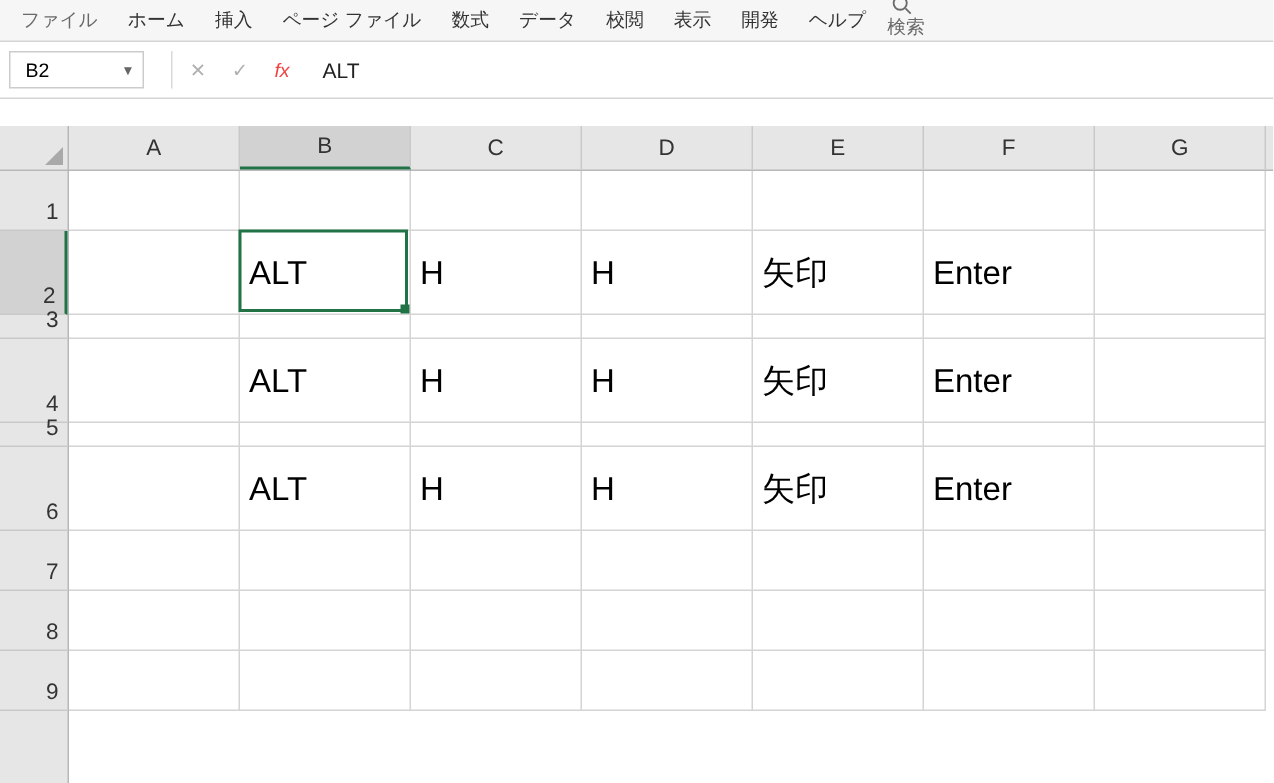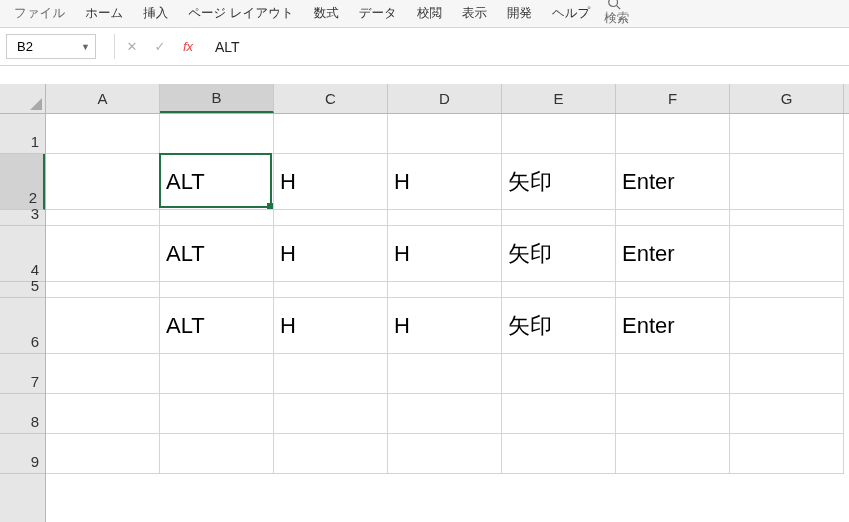--- a/index.html
+++ b/index.html
@@ -43,21 +43,21 @@
   .active-cell-outline { position: absolute; border: 2px solid #217346; pointer-events: none; }
   .active-cell-outline::after { content: ""; position: absolute; right: -3px; bottom: -3px; width: 6px; height: 6px; background: #217346; }
 </style>
 </head>
 <body>
 
 <div class="ribbon">
   <div class="tab">ファイル</div>
   <div class="tab">ホーム</div>
   <div class="tab">挿入</div>
-  <div class="tab">ページ レイアウト</div>
+  <div class="tab">ページ ファイル</div>
   <div class="tab">数式</div>
   <div class="tab">データ</div>
   <div class="tab">校閲</div>
   <div class="tab">表示</div>
   <div class="tab">開発</div>
   <div class="tab">ヘルプ</div>
   <div class="search-wrap">
     <svg class="search-icon" viewBox="0 0 16 16">
         <circle cx="7" cy="7" r="5"></circle>
         <line x1="11" y1="11" x2="15" y2="15"></line>

